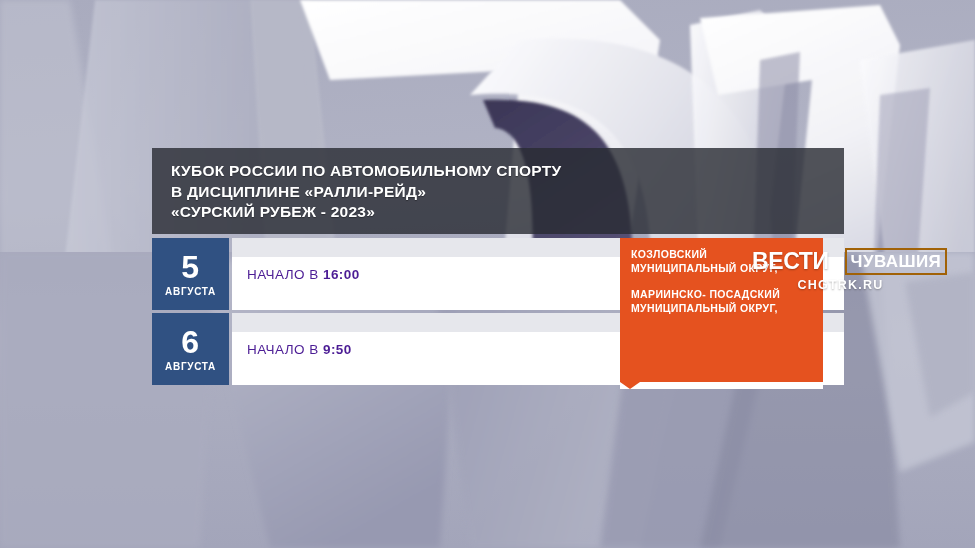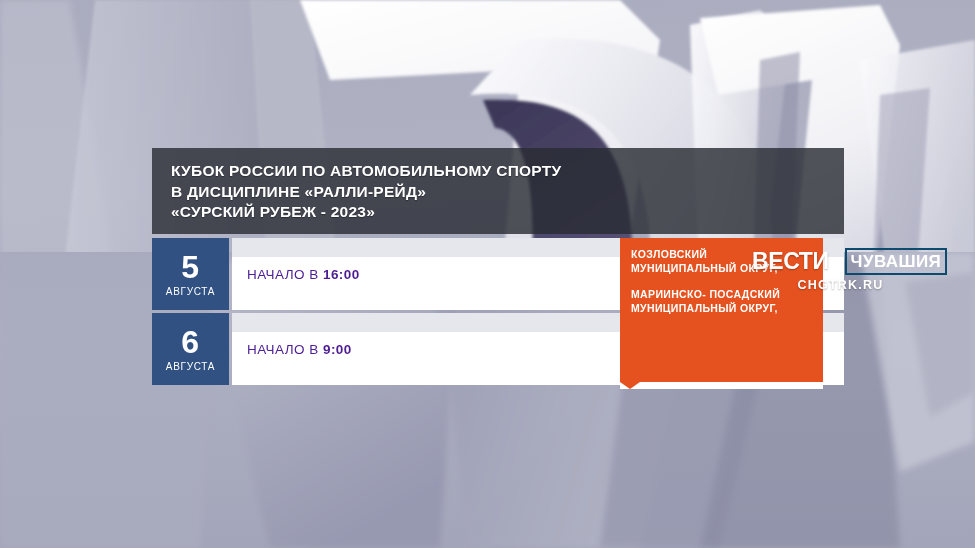--- a/index.html
+++ b/index.html
@@ -94,21 +94,21 @@
     padding-top: 2px;
   }
   .date-box .dnum {
     font-size: 32px;
     font-weight: bold;
     line-height: 33px;
     letter-spacing: 0.5px;
   }
   .date-box .dmon {
     font-size: 10px;
-    font-weight: normal;
+    font-weight: bold;
     letter-spacing: 0.7px;
     line-height: 15px;
   }
 
   .row-text {
     position: absolute;
     left: 95px;
     top: 36px;
     transform: translateY(-50%);
     color: #4c1d95;
@@ -174,21 +174,21 @@
   }
   #watermark .wm-vesti {
     color: #ffffff;
     font-size: 23px;
     font-weight: bold;
     line-height: 27px;
     letter-spacing: -0.4px;
     text-shadow: 0 1px 2px rgba(0,0,0,.30);
   }
   #watermark .wm-chuv {
-    border: 2px solid #0c4a6e;
+    border: 2px solid #a16207;
     color: #ffffff;
     font-size: 17px;
     font-weight: bold;
     line-height: 23px;
     letter-spacing: 0.4px;
     padding: 0 4px;
     margin-left: 2px;
     white-space: nowrap;
   }
   #watermark .wm-url {
@@ -308,21 +308,21 @@
       </div>
 
       <div class="row">
         <div class="row-white"></div>
         <div class="row-strip"></div>
         <div class="date-box">
           <span class="dnum">6</span>
           <span class="dmon">АВГУСТА</span>
         </div>
         <div class="row-text">
-          <span class="pre">НАЧАЛО В </span><span>9:00</span>
+          <span class="pre">НАЧАЛО В </span><span>9:50</span>
         </div>
       </div>
 
     </div>
 
     <div class="orange-block">
       <div class="ogroup">
         <div class="oline">КОЗЛОВСКИЙ</div>
         <div class="oline">МУНИЦИПАЛЬНЫЙ ОКРУГ,</div>
       </div>

